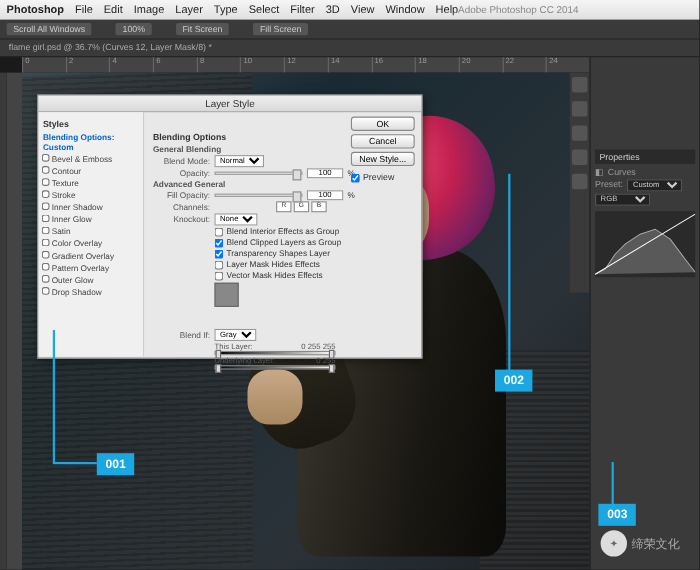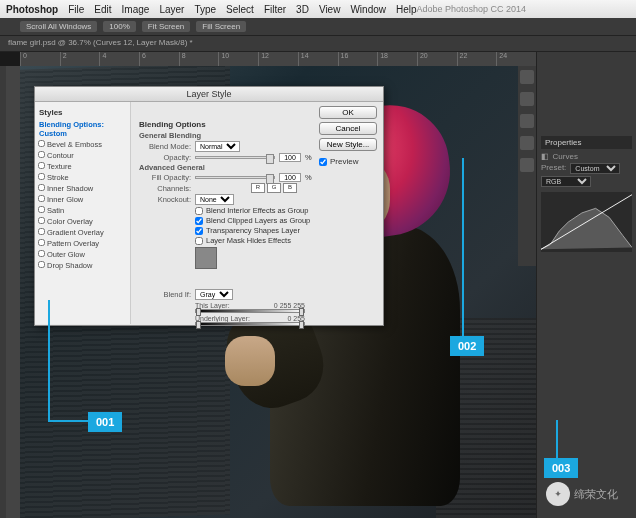--- a/index.html
+++ b/index.html
@@ -1,20 +1,20 @@
 <!DOCTYPE html>
 <html><head>
 <meta charset="utf-8">
 <style>
 *{margin:0;padding:0;box-sizing:border-box;font-family:Arial,Helvetica,sans-serif}
 body{width:636px;height:518px;background:#1a1a1a;position:relative;overflow:hidden;font-size:9px}
 .menubar{height:18px;background:linear-gradient(#f5f5f5,#e0e0e0);display:flex;align-items:center;padding:0 6px;gap:10px;color:#222;font-size:10px}
 .menubar .app{font-weight:bold}
 .titlebar{position:absolute;top:0;right:110px;height:18px;display:flex;align-items:center;color:#888;font-size:9px}
-.optbar{height:18px;background:#3a3a3a;border-bottom:1px solid #222;display:flex;align-items:center;padding:0 20px;gap:6px}
+.optbar{height:18px;background:#3a3a3a;border-bottom:1px solid #222;display:flex;align-items:center;padding:0 6px;gap:22px}
 .optbar .btn{background:#555;color:#ccc;padding:1px 6px;border-radius:2px;font-size:8px}
 .doctab{height:16px;background:#3a3a3a;color:#aaa;font-size:8px;padding:2px 8px;border-bottom:1px solid #222}
 .ruler-h{position:absolute;top:52px;left:20px;right:100px;height:14px;background:#444;color:#999;font-size:7px;display:flex}
 .ruler-h span{flex:1;border-left:1px solid #666;padding-left:2px}
 .ruler-v{position:absolute;top:66px;left:6px;width:14px;bottom:0;background:#444}
 .canvas{position:absolute;top:66px;left:20px;right:100px;bottom:0;background:linear-gradient(135deg,#3a4a52 0%,#1a2a32 30%,#2a3238 70%,#1a1e22 100%);overflow:hidden}
 .bldg{position:absolute;background:repeating-linear-gradient(0deg,#333,#333 3px,#222 3px,#222 5px)}
 .b1{left:0;top:0;width:210px;height:100%;opacity:.5;transform:skewY(-2deg)}
 .b2{right:0;bottom:0;width:100px;height:200px;opacity:.6}
 .figure{position:absolute;left:180px;top:40px;width:260px;height:400px}
@@ -40,21 +40,21 @@
 .dlg-side .sh{font-weight:bold;padding:2px;font-size:8px}
 .dlg-side .it{padding:1px 2px 1px 10px;font-size:7.5px;color:#444;position:relative}
 .dlg-side .it.sel{color:#0066cc;font-weight:bold;padding-left:2px}
 .dlg-side .it input{position:absolute;left:1px;top:1px;width:7px;height:7px}
 .dlg-main{flex:1;padding:16px 8px;position:relative}
 .dlg-main .sect{font-weight:bold;font-size:8px;margin:2px 0}
 .dlg-main .sub{font-weight:bold;font-size:7.5px;margin:1px 0;color:#555}
 .dlg-main .row{display:flex;align-items:center;gap:4px;margin:1px 0;font-size:7.5px}
 .dlg-main .row label{width:52px;text-align:right;color:#555}
 .dlg-main select{font-size:7px;border:1px solid #999;background:#fff}
-.dlg-main input[type=text]{width:22px;font-size:7px;border:1px solid #999;text-align:center}
+.dlg-main input[type=text]{width:33px;font-size:7px;border:1px solid #999;text-align:center}
 .dlg-main .slider{flex:1;height:3px;background:linear-gradient(#ccc,#eee);border:1px solid #999;position:relative;max-width:80px}
 .dlg-main .slider::after{content:"";position:absolute;right:0;top:-3px;width:6px;height:8px;background:#ddd;border:1px solid #888}
 .dlg-main .chk{display:flex;align-items:center;gap:3px;font-size:7.5px;margin:1px 0 1px 56px}
 .dlg-main .chk input{width:8px;height:8px}
 .dlg-main .chan{display:flex;gap:2px;margin-left:56px}
 .dlg-main .chan .c{width:14px;height:10px;border:1px solid #888;background:#fff;font-size:6px;text-align:center}
 .dlg-main .swatch{width:22px;height:22px;background:#888;border:1px solid #666;margin-left:56px;margin-top:2px}
 .dlg-btns{position:absolute;right:6px;top:4px;width:58px;display:flex;flex-direction:column;gap:3px}
 .dlg-btns button{font-size:8px;padding:1px;background:linear-gradient(#fff,#ddd);border:1px solid #888;border-radius:3px}
 .dlg-btns .prev{display:flex;align-items:center;gap:3px;font-size:8px;margin-top:3px}
@@ -217,20 +217,24 @@
           <span>Blend Clipped Layers as Group</span>
         </div>
       <div class="chk">
           <input type="checkbox" checked="" style="">
           <span>Transparency Shapes Layer</span>
         </div>
       <div class="chk">
           <input type="checkbox" style="">
           <span>Layer Mask Hides Effects</span>
         </div>
+      <div class="chk">
+          <input type="checkbox" style="">
+          <span>Vector Mask Hides Effects</span>
+        </div>
       <div class="swatch"></div>
       <div class="row" style="margin-top:20px">
           <label>Blend If:</label>
           <select><option>Gray</option></select>
         </div>
       <div class="dualslider">
         <div class="lbl">
             <span>This Layer:</span>
             <span>0    255    255</span>
           </div>

